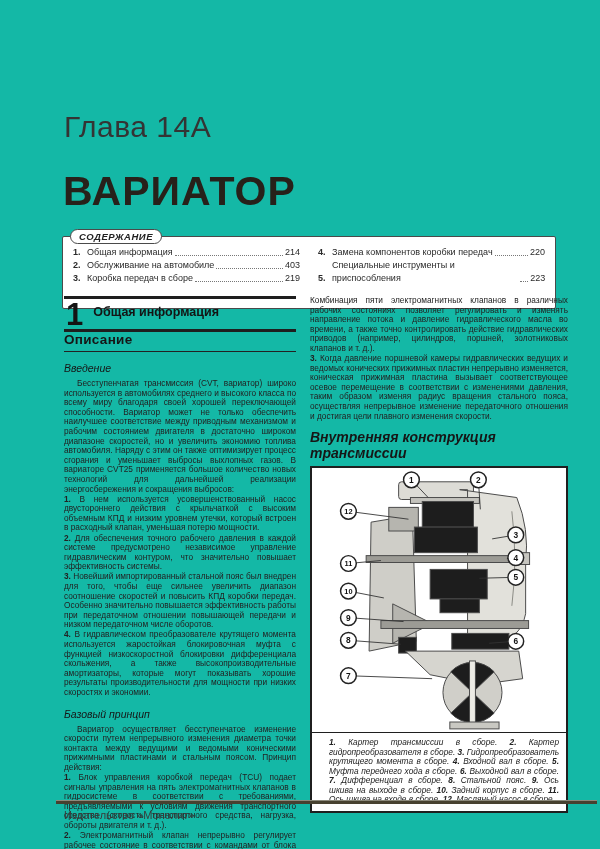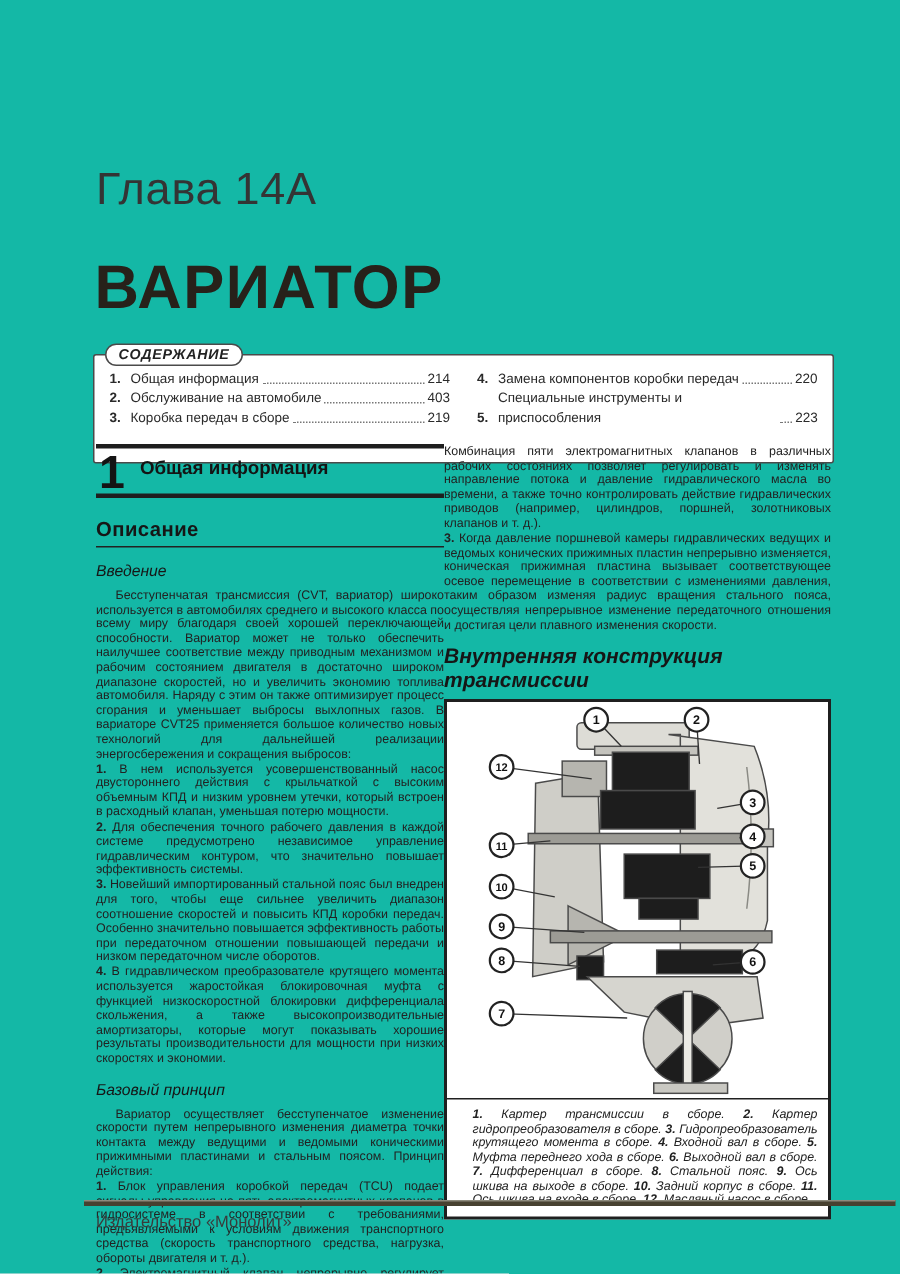--- a/index.html
+++ b/index.html
@@ -35,30 +35,30 @@
   .toc-cols { display:flex; gap:18px; }
   .toc-col { flex:1; }
   .toc-row { display:flex; align-items:flex-end; font-size:9px; line-height:13px; color:#2a2a2a; }
   .toc-num { font-weight:700; width:14px; flex:none; }
   .toc-label { flex:none; max-width:82%; }
   .toc-dots { flex:1; border-bottom:1.5px dotted #777; margin:0 2px 3px 2px; min-width:8px; }
   .toc-page { flex:none; }
   
   .columns { position:absolute; left:64px; top:296px; width:504px; }
   .col-left  { position:absolute; left:0;  top:0; width:232px; }
-  .col-right { position:absolute; left:232px; top:0; width:258px; }
+  .col-right { position:absolute; left:246px; top:0; width:258px; }
   
   .sec-head {
     border-top:3.5px solid #1e1e1e; border-bottom:3.5px solid #1e1e1e;
     display:flex; align-items:center; padding:2px 0 1px 2px; height:36px;
   }
   .sec-num { font-size:31px; font-weight:800; line-height:28px; color:#141414; }
   .sec-title { font-size:12.5px; font-weight:700; margin-left:10px; margin-top:-6px; color:#141414; }
   .h2-rule {
-    margin-top:13px; font-size:13.5px; font-weight:700; color:#161616;
+    font-size:13.5px; font-weight:700; color:#161616;
     border-bottom:1.5px solid #222; padding-bottom:4px; letter-spacing:0.3px;
   }
   .h3-ital { margin-top:10px; margin-bottom:5px; font-size:10.5px; font-weight:400; font-style:italic; color:#161616; }
   .body-text p { font-size:8.3px; line-height:9.6px; text-align:justify; color:#222; }
   .body-text p.ind { text-indent:13px; }
   .body-text p b { font-weight:700; }
   .num-item { margin-top:0.5px; }
   
   .fig-head { font-size:14px; font-weight:700; font-style:italic; margin:8px 0 5px 0; color:#161616; }
   figure.diagram { border:2px solid #1f1f1f; background:#fff; }

